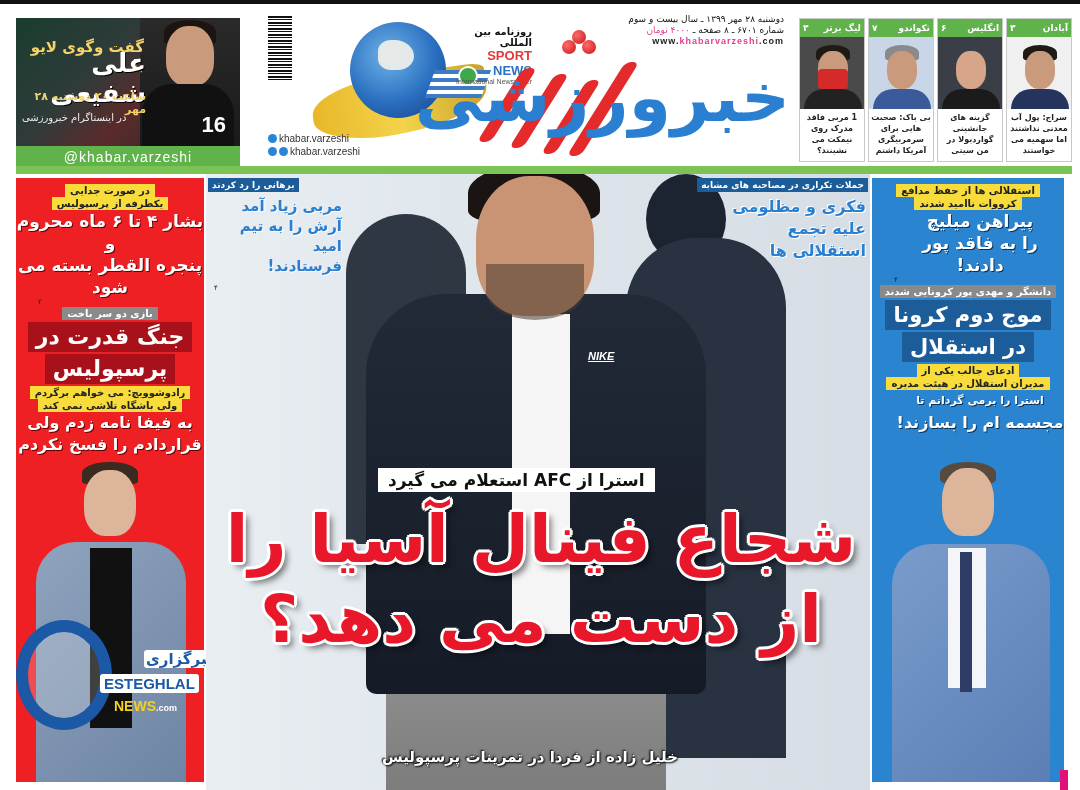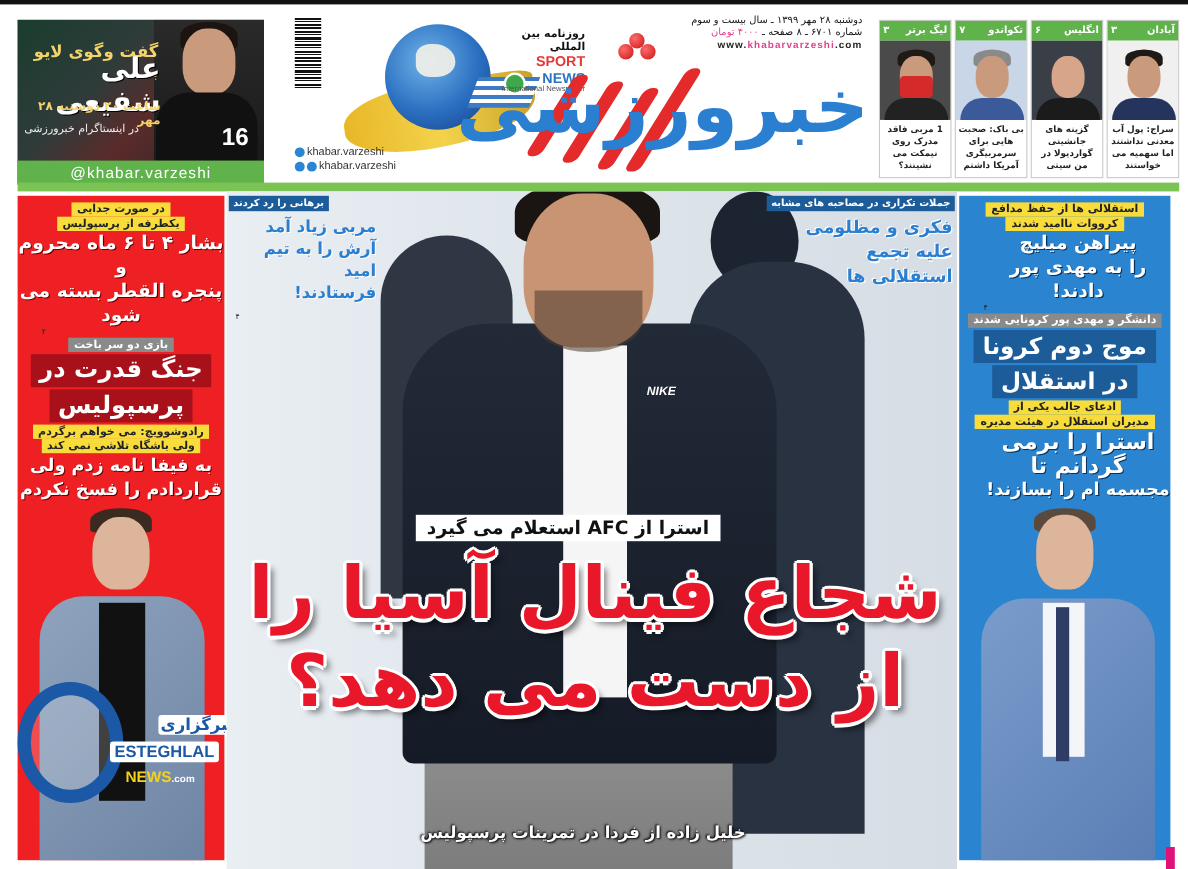--- a/index.html
+++ b/index.html
@@ -96,21 +96,21 @@
   
   .center { position: absolute; left: 206px; top: 174px; width: 664px; height: 616px; overflow: hidden; background: linear-gradient(90deg,#e9eef2 0%,#dfe6ec 40%,#d6dde4 100%); }
   .bg-person-l { position: absolute; left: 140px; top: 40px; width: 120px; height: 330px; border-radius: 60px 60px 0 0; background: #1b2330; opacity: .9; }
   .bg-person-r { position: absolute; left: 420px; top: 64px; width: 160px; height: 520px; border-radius: 70px 70px 0 0; background: #283241; }
   .bg-cap { position: absolute; left: 440px; top: 0; width: 80px; height: 90px; border-radius: 50%; background: #1c2431; }
   .main-head { position: absolute; left: 270px; top: 2px; width: 118px; height: 140px; border-radius: 45% 45% 40% 40%; background: #c89474; }
   .main-hair { position: absolute; left: 262px; top: -10px; width: 132px; height: 58px; border-radius: 50% 50% 20% 20%; background: #1a1512; }
   .main-beard { position: absolute; left: 280px; top: 90px; width: 98px; height: 56px; border-radius: 0 0 50% 50%; background: #4d3a30; opacity: .55; }
   .main-jacket { position: absolute; left: 160px; top: 120px; width: 340px; height: 400px; border-radius: 80px 80px 10px 10px; background: linear-gradient(180deg,#222a38 0%,#151b26 100%); }
   .main-tee { position: absolute; left: 306px; top: 140px; width: 58px; height: 320px; background: #f5f5f5; }
-  .nike { position: absolute; left: 382px; top: 176px; color: #fff; font: bold 11px "Liberation Sans", sans-serif; font-style: italic; }
+  .nike { position: absolute; left: 382px; top: 176px; color: #fff; font: bold 11px "Liberation Sans", sans-serif; font-style: italic; text-decoration: underline; }
   .main-pants { position: absolute; left: 180px; top: 420px; width: 280px; height: 200px; background: linear-gradient(180deg,#9a9a9a,#7c7c7c); }
 
   .sub-kicker-l { position: absolute; left: 2px; top: 4px; background: #1c5d99; color: #fff; direction: rtl; font: bold 9px "DejaVu Sans", sans-serif; padding: 2px 4px; text-align: right; }
   .story-l { position: absolute; left: 4px; top: 22px; width: 132px; direction: rtl; text-align: right; color: #2a7fd0; font: bold 15px "DejaVu Sans", sans-serif; line-height: 20px; text-shadow: 1px 1px 0 #fff; }
   .sub-kicker-r { position: absolute; right: 2px; top: 4px; background: #1c5d99; color: #fff; direction: rtl; font: bold 9px "DejaVu Sans", sans-serif; padding: 2px 4px; }
   .story-r { position: absolute; right: 4px; top: 22px; width: 150px; direction: rtl; text-align: right; color: #2a7fd0; font: bold 16px "DejaVu Sans", sans-serif; line-height: 22px; text-shadow: 1px 1px 0 #fff, -1px -1px 0 #fff; }
   .marker-l { position: absolute; left: 8px; top: 110px; font-size: 7px; color: #222; }
 
   .afc-bar { position: absolute; left: 172px; top: 294px; background: #fff; color: #111; direction: rtl; font: bold 17px "DejaVu Sans", sans-serif; padding: 2px 10px; }
   .headline { position: absolute; left: 10px; top: 326px; width: 650px; direction: rtl; text-align: center; color: #e8182a; font: bold 66px "DejaVu Sans", sans-serif; line-height: 80px; letter-spacing: -2px;
@@ -303,28 +303,28 @@
       <div>از دست می دهد؟</div>
     </div>
     <div class="deck">خلیل زاده از فردا در تمرینات پرسپولیس</div>
   </div>
 
   <div class="col-blue">
     <div style="height:6px"></div>
     <div class="kicker">استقلالی ها از حفظ مدافع</div>
     <div class="kicker">کرووات ناامید شدند</div>
     <div class="blue-head">پیراهن میلیچ</div>
-    <div class="blue-head">را به مهدی پور دادند!</div>
+    <div class="blue-head">را به فاقد پور دادند!</div>
     <div class="marker">۴</div>
     <div class="kicker gray">دانشگر و مهدی پور کرونایی شدند</div>
     <div class="blue-box">موج دوم کرونا</div>
     <div class="blue-box">در استقلال</div>
     <div class="kicker">ادعای جالب یکی از</div>
     <div class="kicker">مدیران استقلال در هیئت مدیره</div>
-    <div class="blue-head" style="font-size:20px">استرا را برمی گردانم تا</div>
+    <div class="blue-head" style="font-size:11px">استرا را برمی گردانم تا</div>
     <div class="blue-head" style="font-size:16px">مجسمه ام را بسازند!</div>
 
     <div class="blue-player">
       <div class="bp-suit"></div>
       <div class="bp-shirt"></div>
       <div class="bp-tie"></div>
       <div class="bp-hair"></div>
       <div class="bp-head"></div>
     </div>
   </div>

